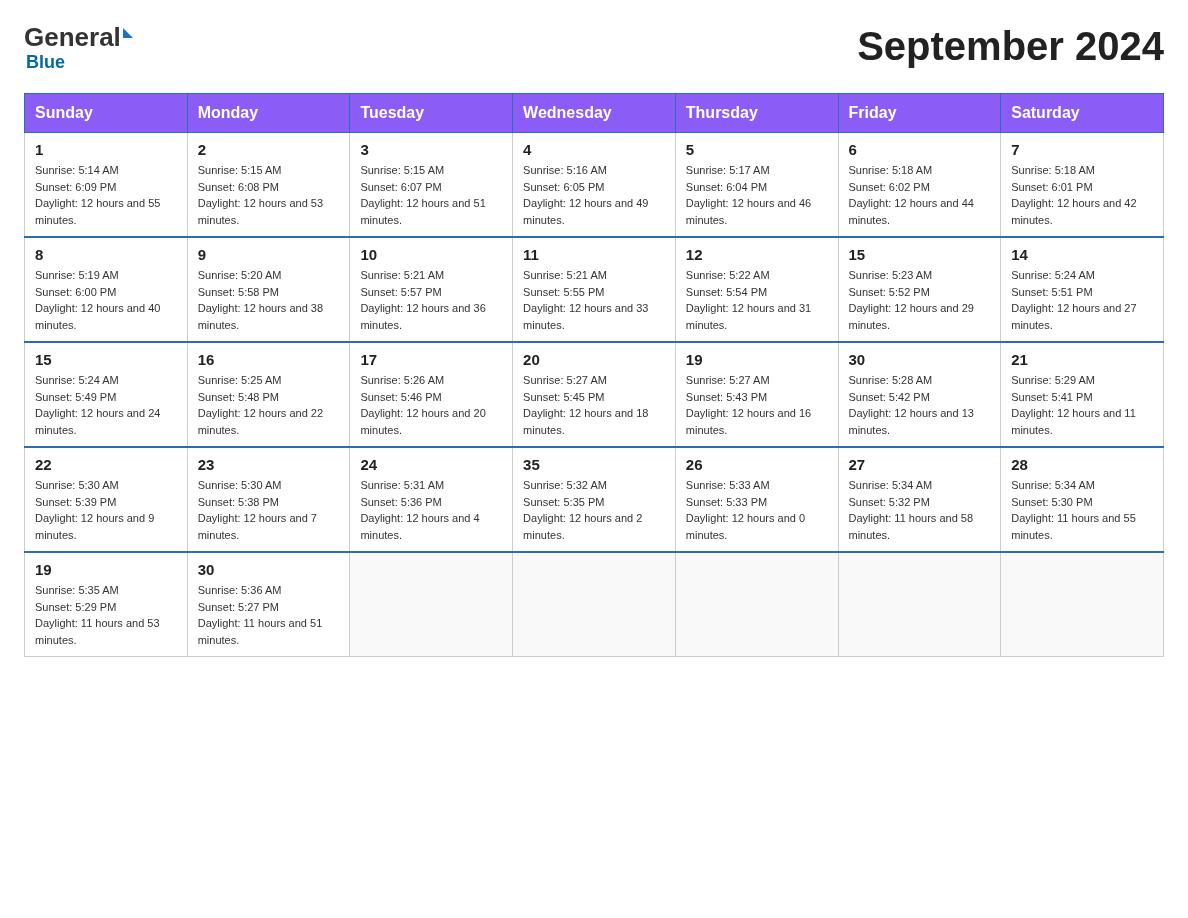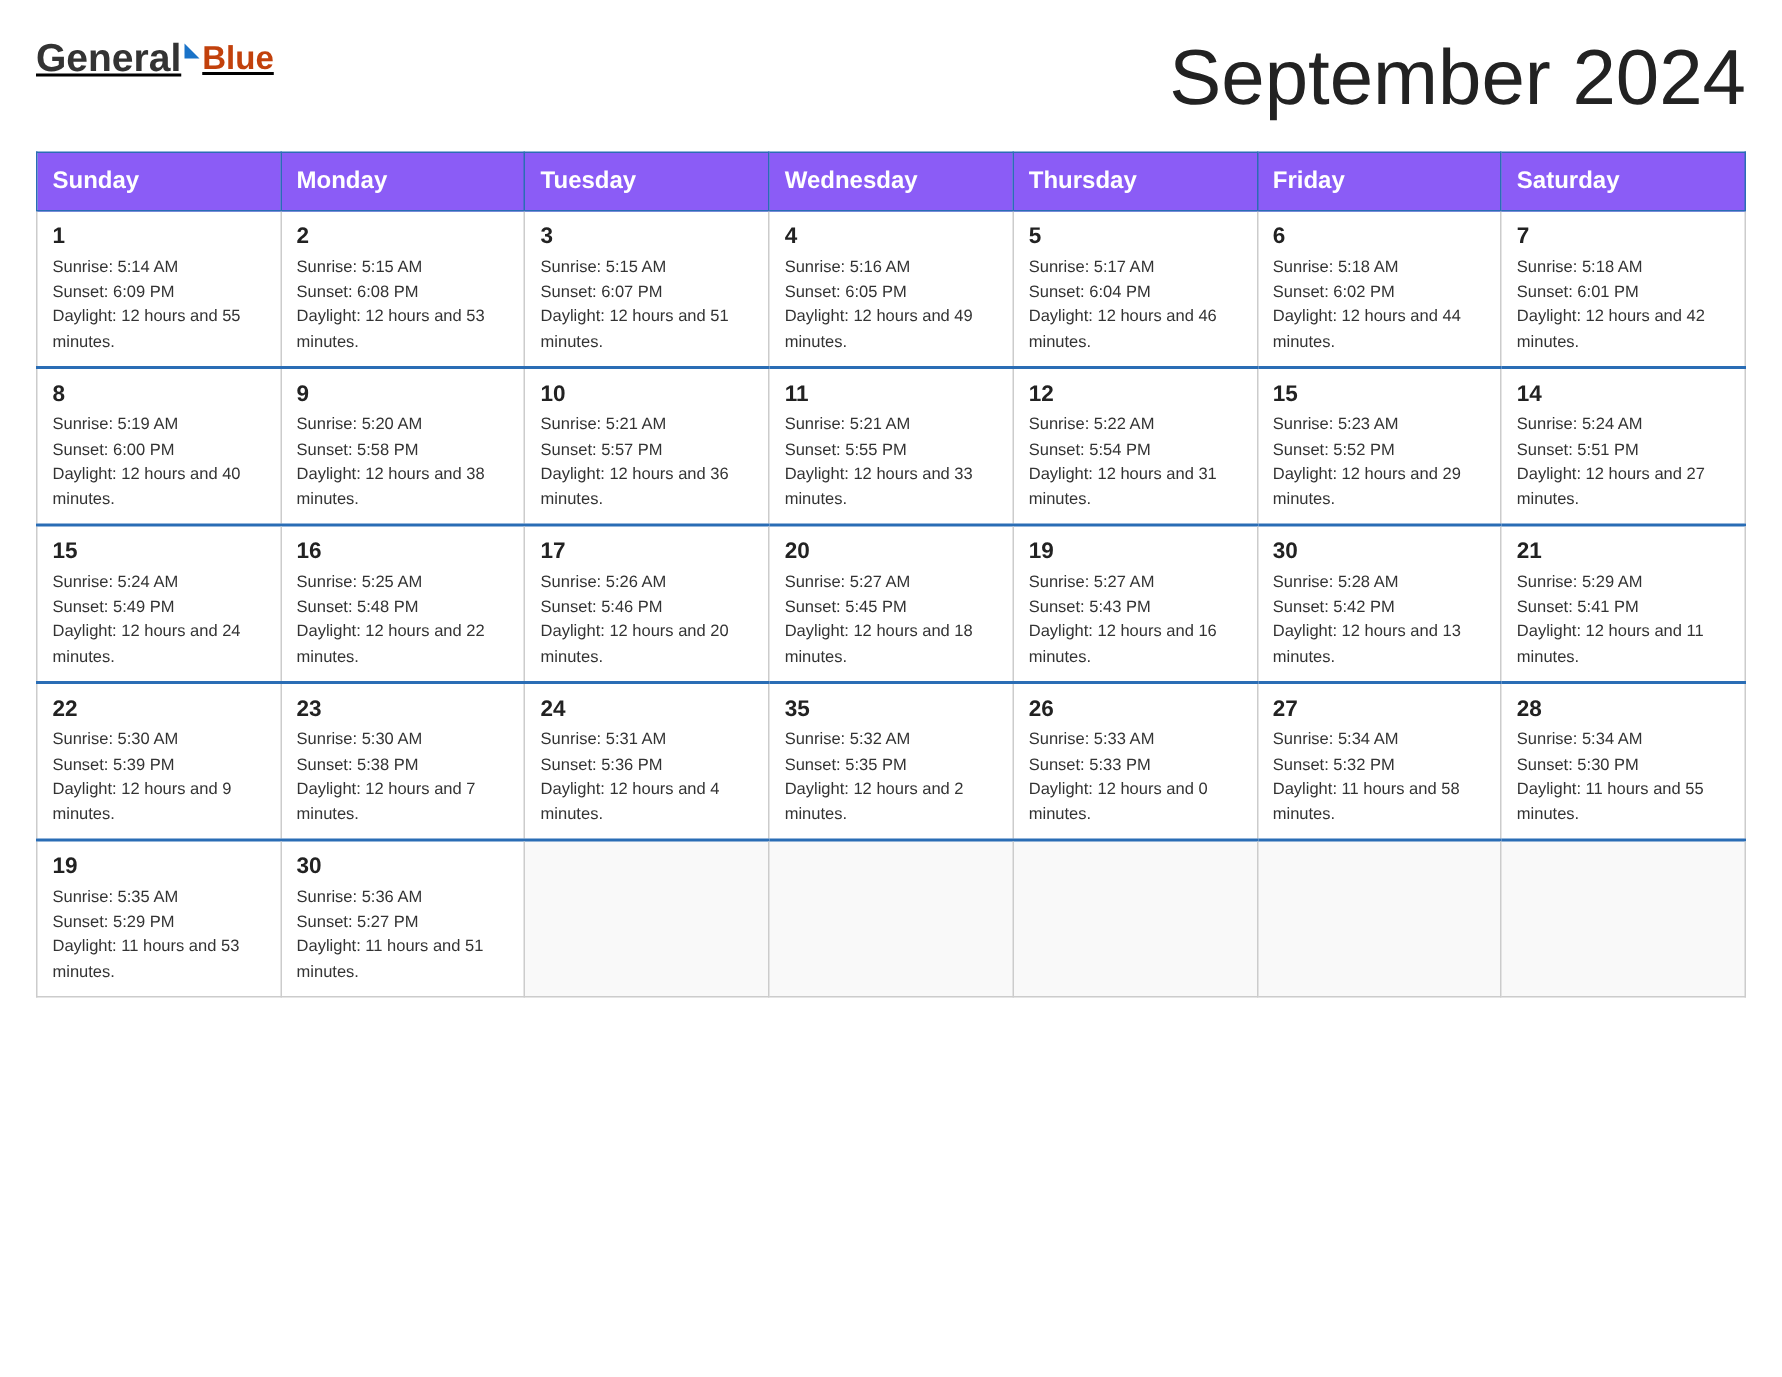--- a/index.html
+++ b/index.html
@@ -28,41 +28,40 @@
       height: 0;
       border-left: 10px solid #1a73c8;
       border-top: 10px solid transparent;
       border-bottom: 0px solid transparent;
       margin-left: 2px;
       vertical-align: middle;
       position: relative;
       top: -4px;
     }
     .logo-subtitle {
-      font-size: 22px;
-      color: #c2410c;
+      font-size: 18px;
+      color: #0369a1;
       font-weight: bold;
       margin-top: 2px;
       margin-left: 2px;
     }
     .logo-block {
       display: flex;
-      flex-direction: row;
-      text-decoration: underline;
+      flex-direction: column;
     }
     .logo-row1 {
       display: flex;
       align-items: center;
     }
     .title-block {
       text-align: right;
     }
     .month-title {
-      font-size: 52px;
-      font-weight: normal;
+      font-size: 40px;
+      font-weight: bold;
       color: #222;
       line-height: 1.1;
     }
     .location {
       font-size: 20px;
       color: #444;
       margin-top: 4px;
     }
     .calendar {
       width: 100%;

